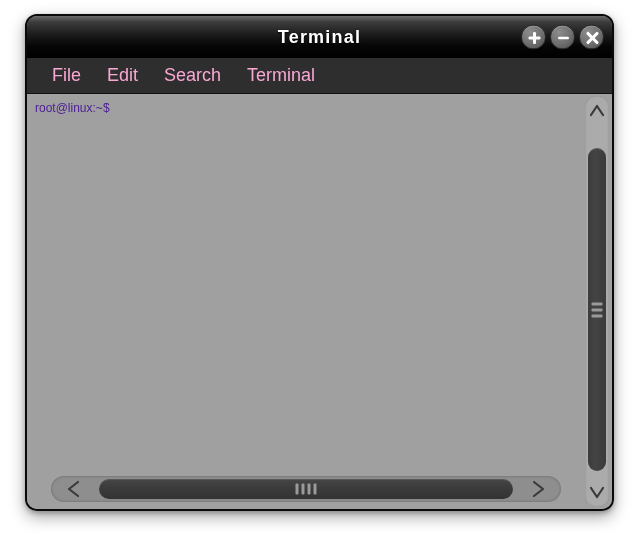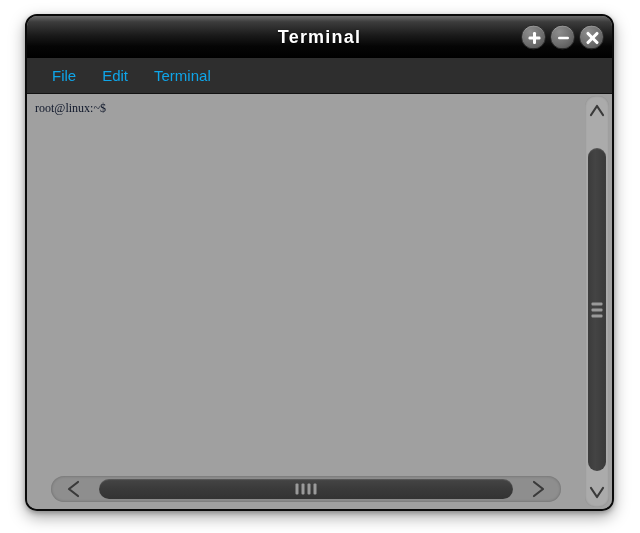--- a/index.html
+++ b/index.html
@@ -86,22 +86,22 @@
     height: 36px;
     background: #2e2e2e;
     display: flex;
     align-items: center;
     padding-left: 12px;
     border-bottom: 1px solid #121212;
     box-sizing: border-box;
   }
 
   .menu-item {
-    color: #0ea5e9;
-    font-size: 15px;
+    color: #f9a8d4;
+    font-size: 18px;
     padding: 4px 13px;
     cursor: default;
     user-select: none;
     white-space: nowrap;
   }
 
   
   #body-area {
     position: relative;
     height: 415px;
@@ -115,22 +115,22 @@
     right: 27px;
     bottom: 0;
     overflow: hidden;
   }
 
   #terminal-text {
     position: absolute;
     left: 8px;
     top: 7px;
     right: 2px;
-    color: #0f172a;
-    font-family: Liberation Serif, serif;
+    color: #4c1d95;
+    font-family: Liberation Sans, sans-serif;
     font-size: 12px;
     line-height: 15px;
     white-space: pre;
     user-select: text;
   }
 
   
   #vscroll {
     position: absolute;
     right: 3px;
@@ -277,20 +277,21 @@
             </g>
           </svg>
         </div>
 
       </div>
     </div>
 
     <div id="menubar">
       <div class="menu-item">File</div>
       <div class="menu-item">Edit</div>
+      <div class="menu-item">Search</div>
       <div class="menu-item">Terminal</div>
     </div>
 
     <div id="body-area">
 
       <div id="term-wrap">
         <div id="terminal-text">root@linux:~$</div>
       </div>
 
       <div id="vscroll">

